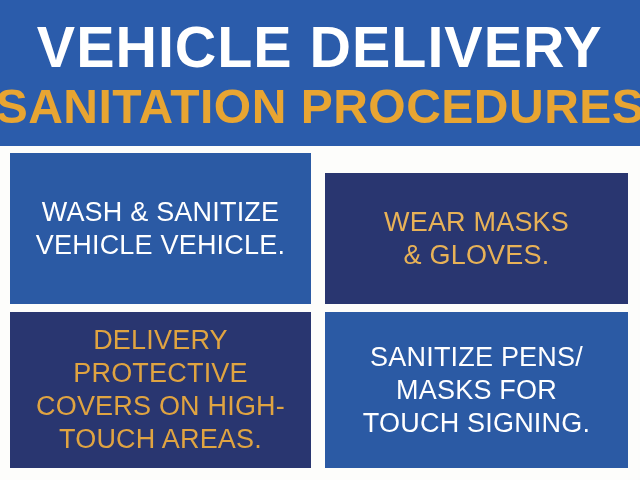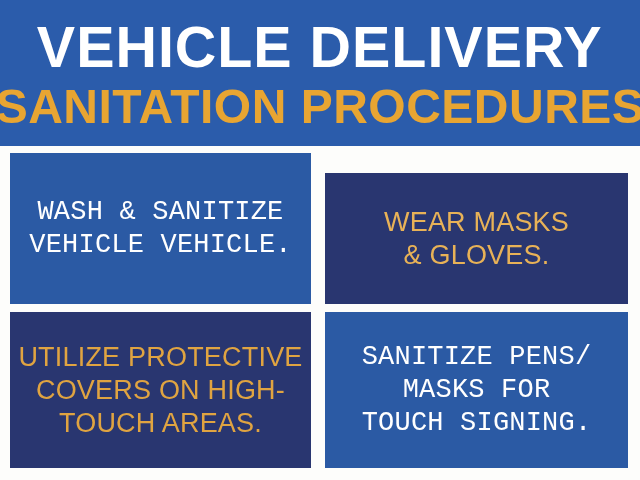--- a/index.html
+++ b/index.html
@@ -83,21 +83,21 @@
   .card-text {
     font-family: "Liberation Sans", sans-serif;
     font-weight: normal;
     font-size: 27px;
     line-height: 33px;
     letter-spacing: 0.2px;
   }
 
   .card.blue  { background: #2b5aa4; }
   .card.navy  { background: #293670; }
-  .text-white { color: #ffffff; font-family: Liberation Mono, monospace; }
+  .text-white { color: #ffffff; }
   .text-gold  { color: #e8b257; }
   .text-gold-strong { color: #e0a441; }
 </style>
 </head>
 <body>
 
 <div id="poster" style="background: rgb(253, 253, 251);">
 
   <div class="header" style="background: rgb(43, 92, 171); text-align: center;">
     <div class="header-title" style="color: rgb(255, 255, 255);">VEHICLE DELIVERY</div>
@@ -115,21 +115,21 @@
 
     <div class="card navy" style="background: rgb(41, 54, 112); margin-top: 20px;">
       <div class="card-text text-gold" style="color: rgb(232, 178, 87);">
         <div>WEAR MASKS</div>
         <div>&amp; GLOVES.</div>
       </div>
     </div>
 
     <div class="card navy" style="background: rgb(41, 54, 112);">
       <div class="card-text text-gold-strong" style="color: rgb(224, 164, 65);">
-        <div>UTILIZE PROTECTIVE</div>
+        <div>DELIVERY PROTECTIVE</div>
         <div>COVERS ON HIGH-</div>
         <div>TOUCH AREAS.</div>
       </div>
     </div>
 
     <div class="card blue" style="background: rgb(43, 90, 164);">
       <div class="card-text text-white" style="color: rgb(255, 255, 255);">
         <div>SANITIZE PENS/</div>
         <div>MASKS FOR</div>
         <div>TOUCH SIGNING.</div>

